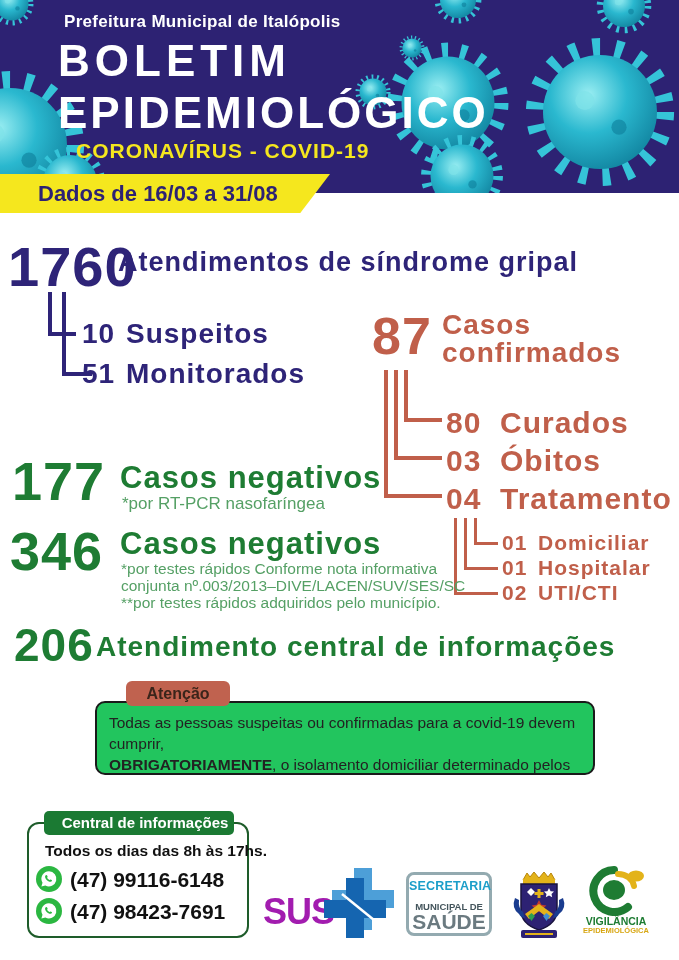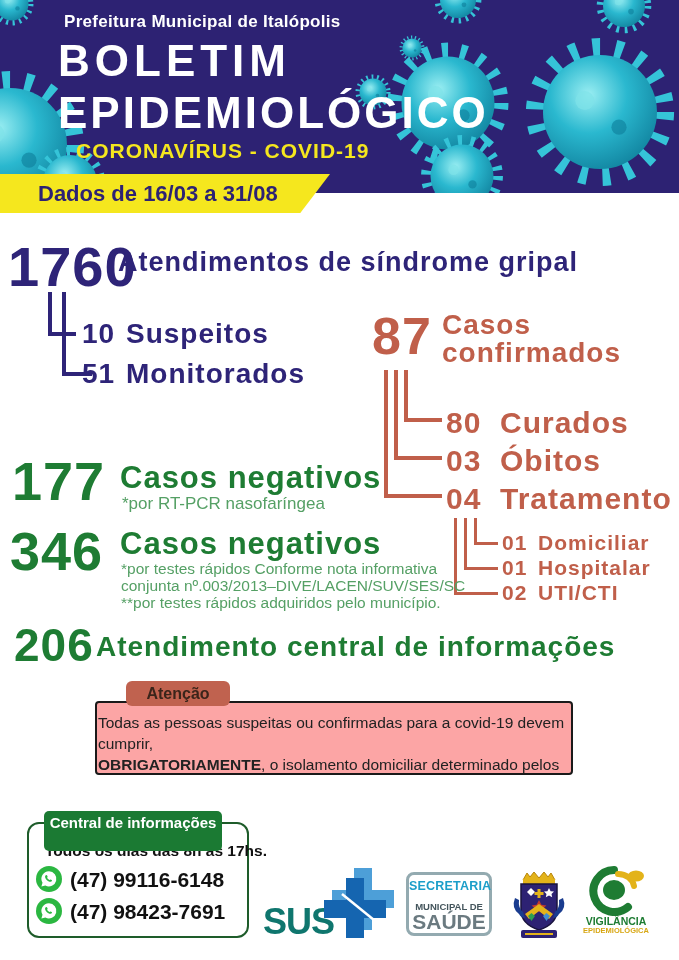--- a/index.html
+++ b/index.html
@@ -25,30 +25,30 @@
   .terra{color:#c05f4a;}
   .green{color:#1e7c33;}
   .green-lt{color:#55a065;}
   .big{font-weight:bold;letter-spacing:1px;}
   .line{position:absolute;}
   .lnavy{background:#2e2478;}
   .lterra{background:#c05f4a;}
   
   .att-tab{left:126px;top:681px;width:104px;height:25px;background:#c0624f;border-radius:6px;
     color:#3a241a;font-size:16px;font-weight:bold;text-align:center;line-height:25px;z-index:2;}
-  .att-box{left:95px;top:701px;width:472px;height:52px;border:2.5px solid #1a1a1a;border-radius:4px;
-    background:#fca5a5;padding:9px 1px;font-size:15.5px;color:#222;line-height:21px;}
-  
-  .ct-tab{left:44px;top:811px;width:178px;height:40px;background:#1b7a33;border-radius:5px;
-    color:#fff;font-size:15px;font-weight:bold;text-align:center;line-height:24px;z-index:2;}
+  .att-box{left:95px;top:701px;width:472px;height:52px;border:2.5px solid #1a1a1a;border-radius:10px;
+    background:#22c55e;padding:9px 12px;font-size:15.5px;color:#222;line-height:21px;}
+  
+  .ct-tab{left:44px;top:811px;width:178px;height:24px;background:#1b7a33;border-radius:5px;
+    color:#fff;font-size:15px;font-weight:bold;text-align:center;line-height:24px;z-index:2;padding-left:12px;}
   .ct-box{left:27px;top:822px;width:218px;height:112px;border:2.5px solid #1e5c2a;border-radius:12px;background:#fff;}
   .hours{left:45px;top:842px;font-size:15.5px;font-weight:bold;color:#111;}
   .phone{font-size:21px;font-weight:bold;color:#111;}
   
-  .sus-txt{left:263px;top:891px;font-size:36px;font-weight:bold;color:#0f766e;letter-spacing:-1px;margin-top:10px;}
+  .sus-txt{left:263px;top:891px;font-size:36px;font-weight:bold;color:#a21caf;letter-spacing:-1px;}
   .sec-box{left:406px;top:872px;width:86px;height:64px;border:3px solid #93aab0;border-radius:8px;
     background:#fff;text-align:center;box-sizing:border-box;padding-top:4px;}
   .sec-1{font-size:12.5px;font-weight:bold;color:#1b9ec9;letter-spacing:.2px;}
   .sec-2{font-size:9.5px;font-weight:bold;color:#44555c;margin-top:8px;}
   .sec-3{font-size:21px;font-weight:bold;color:#6b7a80;line-height:20px;text-align:center;}
   .vig-1{left:578px;top:915px;width:76px;text-align:center;font-size:10.5px;font-weight:bold;color:#1e7c33;}
   .vig-2{left:578px;top:926px;width:76px;text-align:center;font-size:7.5px;font-weight:bold;color:#d8a714;}
 </style>
 </head>
 <body>

